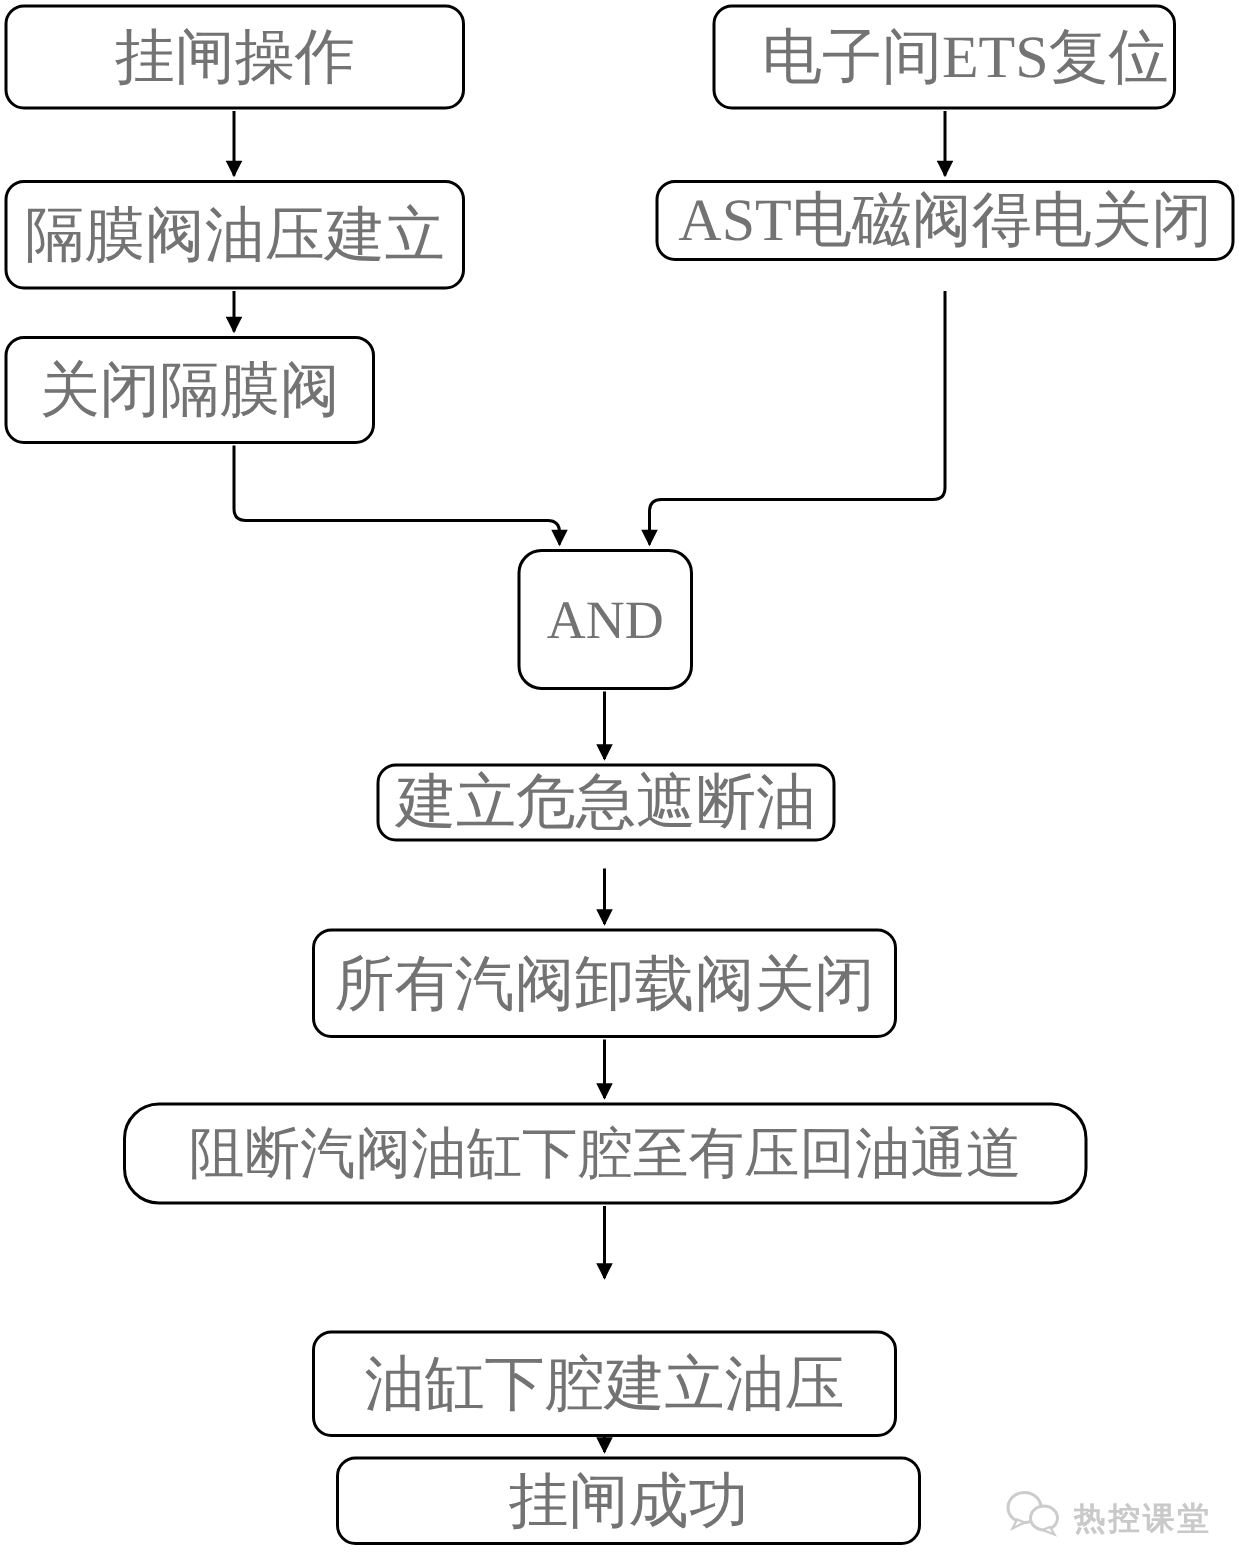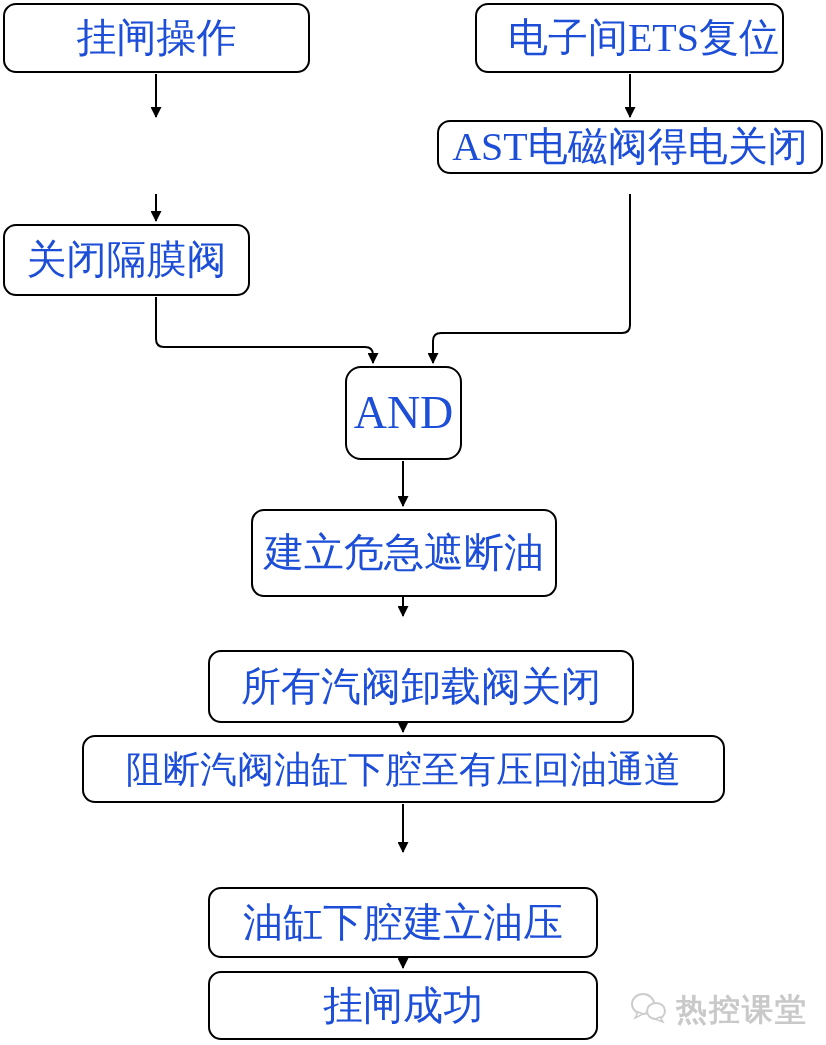--- a/index.html
+++ b/index.html
@@ -24,44 +24,44 @@
   }
   .node {
     position: absolute;
     box-sizing: border-box;
     display: flex;
     align-items: center;
     justify-content: center;
     border: 2px solid #000000;
     border-radius: 13px;
     background: #ffffff;
-    color: #1d4ed8;
+    color: #737373;
     font-size: 40px;
     line-height: 1;
     white-space: nowrap;
     text-align: left;
   }
   .node.and-gate {
     border-radius: 16px;
-    font-size: 46px;
+    font-size: 36px;
   }
   .node.wide {
     font-size: 37px;
   }
   .watermark {
     position: absolute;
     right: 18px;
     bottom: 14px;
     display: flex;
     align-items: center;
     gap: 6px;
     color: #c9c9c9;
   }
   .watermark .wm-text {
-    font-size: 31px;
+    font-size: 21px;
     font-weight: bold;
     letter-spacing: 2px;
   }
 </style>
 </head>
 <body>
 
 <div class="canvas">
 
   <svg class="edges" viewBox="0 0 826 1045" xmlns="http://www.w3.org/2000/svg">
@@ -80,36 +80,37 @@
     <path d="M403,579 L403,616" fill="none" stroke="#000000" stroke-width="2" marker-end="url(#arrow)"></path>
     <path d="M403,693 L403,732" fill="none" stroke="#000000" stroke-width="2" marker-end="url(#arrow)"></path>
     <path d="M403,804 L403,852" fill="none" stroke="#000000" stroke-width="2" marker-end="url(#arrow)"></path>
     <path d="M403,927 L403,968" fill="none" stroke="#000000" stroke-width="2" marker-end="url(#arrow)"></path>
   </svg>
 
   <div class="node" style="left:3px;   top:3px;   width:307px; height:70px;">挂闸操作</div>
 
   <div class="node" style="left:475px; top:3px;   width:309px; height:70px;padding-left:28px;">电子间ETS复位</div>
 
+  <div class="node" style="left:3px;   top:120px; width:307px; height:73px;">隔膜阀油压建立</div>
 
   <div class="node" style="left:437px; top:120px; width:386px; height:54px;">AST电磁阀得电关闭</div>
 
   <div class="node" style="left:3px;   top:224px; width:247px; height:72px;">关闭隔膜阀</div>
 
   <div class="node and-gate" style="left:345px; top:366px; width:117px; height:94px;">AND</div>
 
-  <div class="node" style="left:251px; top:509px; width:306px; height:88px;">建立危急遮断油</div>
+  <div class="node" style="left:251px; top:509px; width:306px; height:52px;">建立危急遮断油</div>
 
-  <div class="node" style="left:208px; top:650px; width:426px; height:73px;font-family:Liberation Serif, serif;">所有汽阀卸载阀关闭</div>
+  <div class="node" style="left:208px; top:619px; width:390px; height:73px;font-family:Liberation Serif, serif;">所有汽阀卸载阀关闭</div>
 
-  <div class="node wide" style="left:82px; top:735px; width:643px; height:68px;">阻断汽阀油缸下腔至有压回油通道</div>
+  <div class="node wide" style="left:82px; top:735px; width:643px; height:68px;border-radius:24px;">阻断汽阀油缸下腔至有压回油通道</div>
 
   <div class="node" style="left:208px; top:855px; width:390px; height:71px;margin-top:32px;">油缸下腔建立油压</div>
 
-  <div class="node" style="left:208px; top:971px; width:390px; height:69px;">挂闸成功</div>
+  <div class="node" style="left:224px; top:971px; width:390px; height:59px;">挂闸成功</div>
 
   <div class="watermark">
     <span>
       <svg width="40" height="34" viewBox="0 0 40 34" xmlns="http://www.w3.org/2000/svg">
         <ellipse cx="13" cy="13" rx="11" ry="10" fill="none" stroke="#cccccc" stroke-width="2"></ellipse>
         <path d="M8,21 L5,27 L13,23 Z" fill="#ffffff" stroke="#cccccc" stroke-width="1.5"></path>
         <ellipse cx="26" cy="20" rx="9" ry="8" fill="#ffffff" stroke="#cccccc" stroke-width="2"></ellipse>
         <path d="M30,26 L33,31 L25,28 Z" fill="#ffffff" stroke="#cccccc" stroke-width="1.5"></path>
       </svg>
     </span>

